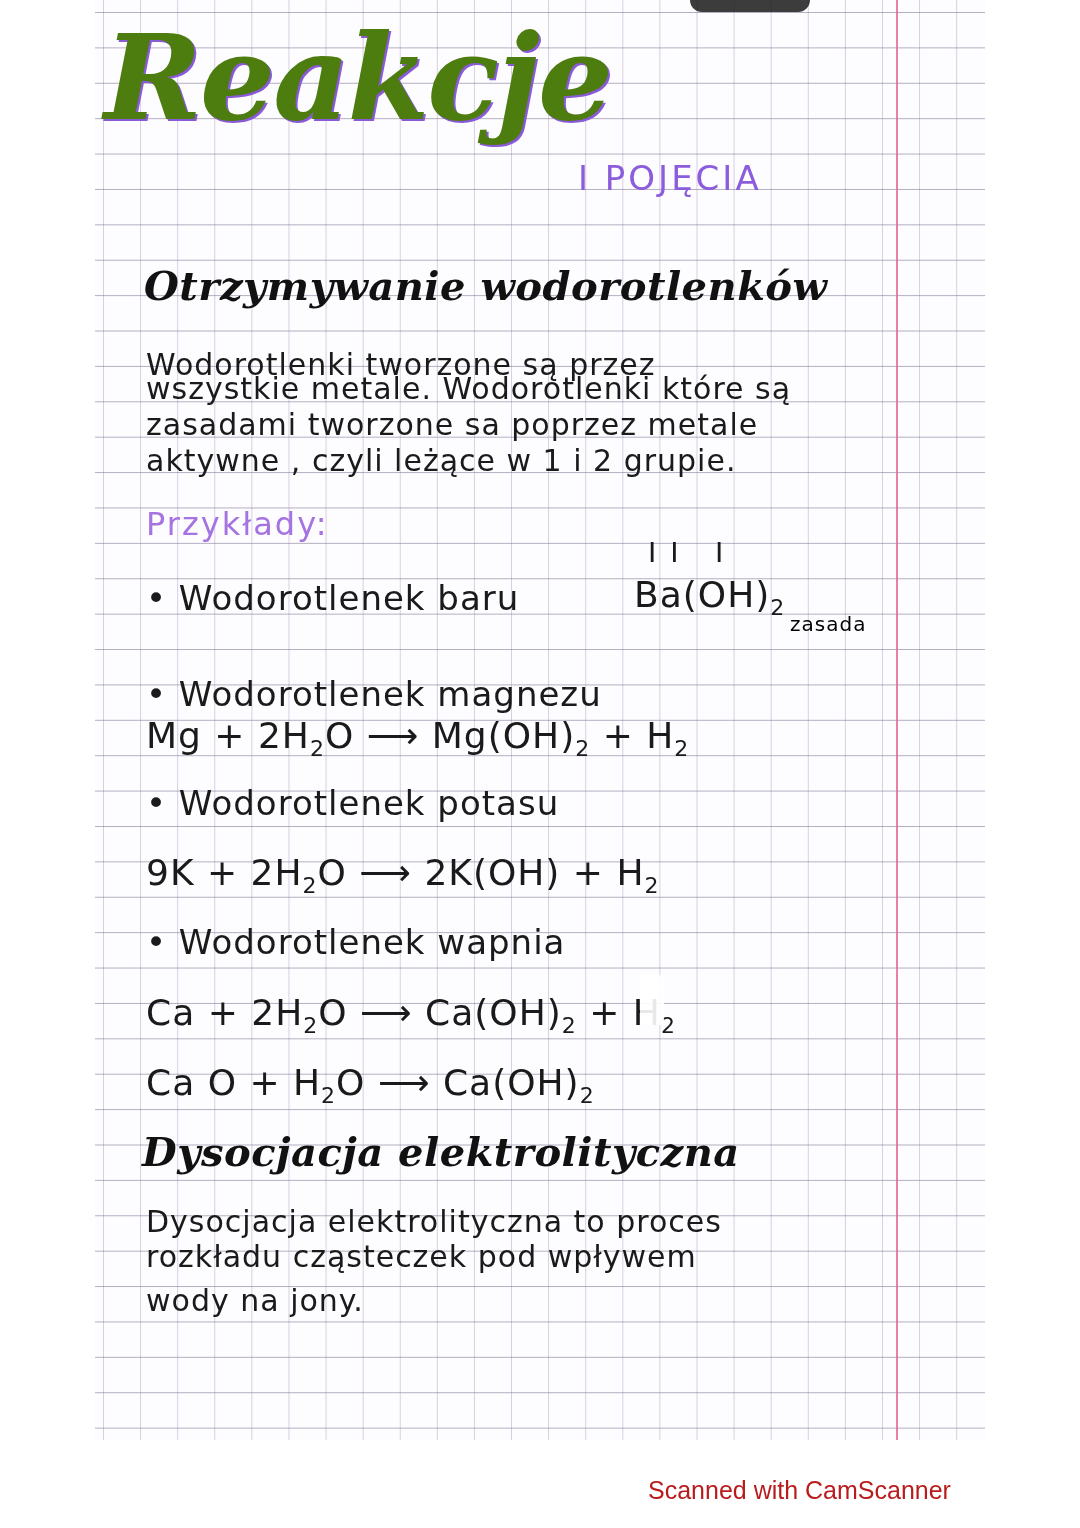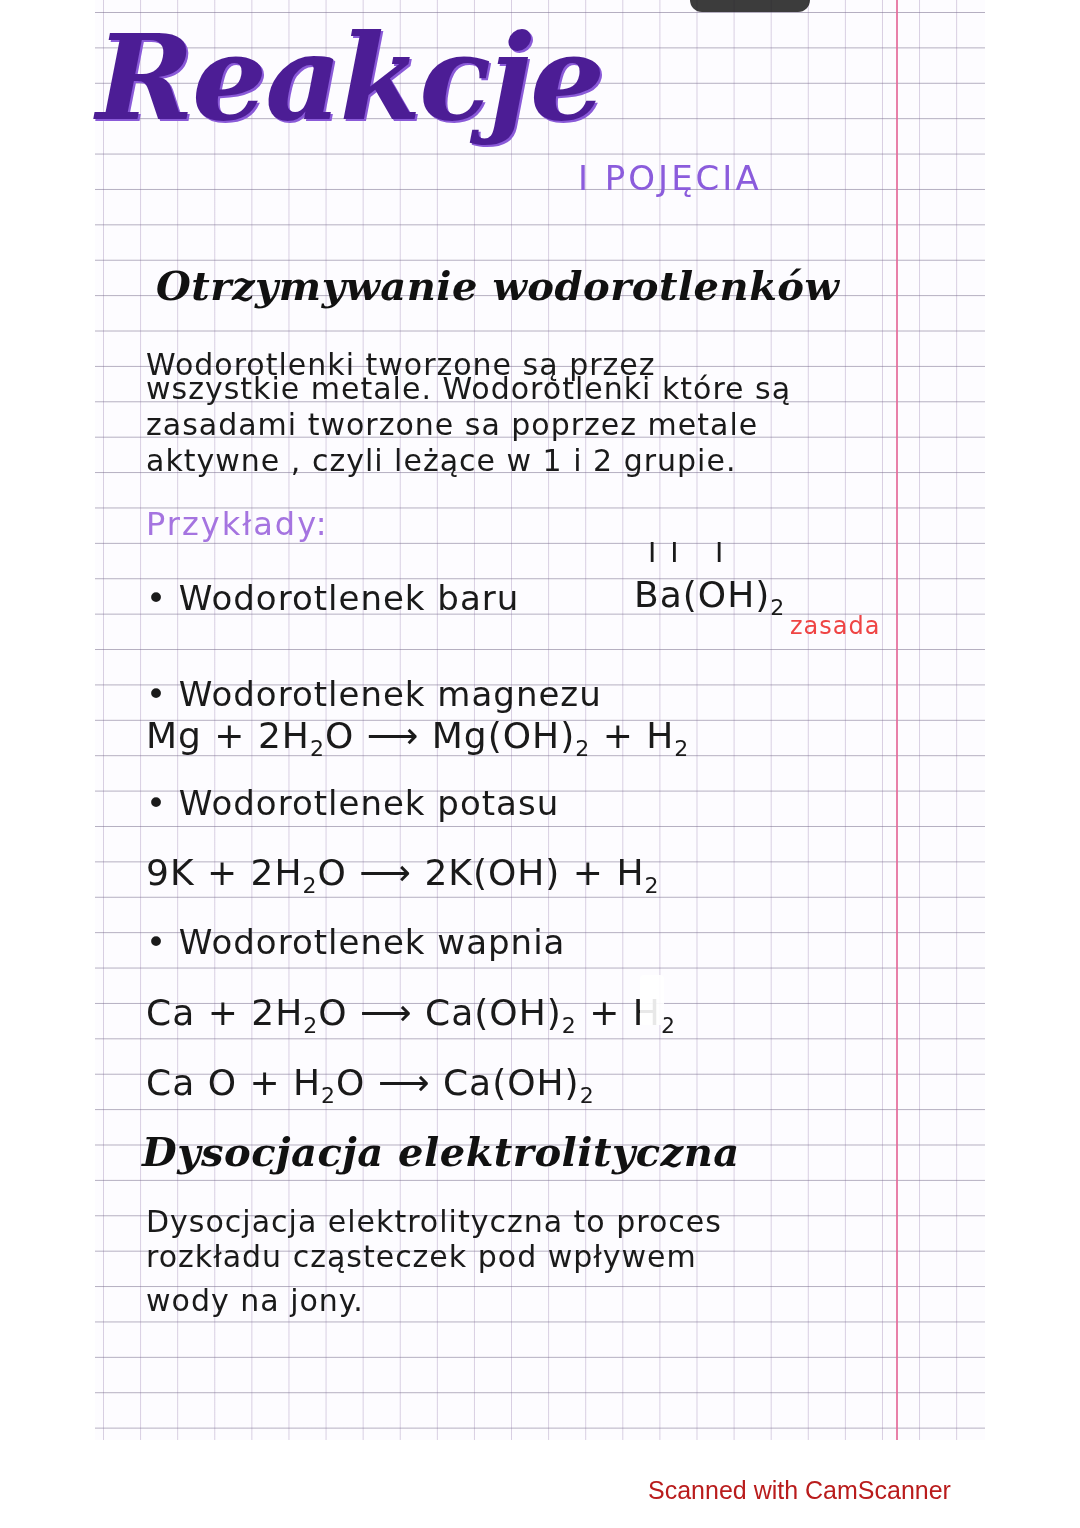--- a/index.html
+++ b/index.html
@@ -20,43 +20,43 @@
   .margin-line {
     position:absolute; left:896px; top:0; width:2px; height:1440px;
     background:#e46a9a; opacity:0.85;
   }
   .hw {
     position:absolute; color:#1a1a1a;
     font-family:"DejaVu Sans", sans-serif;
     font-weight:400; white-space:nowrap; letter-spacing:1px;
   }
   .title {
-    position:absolute; left:96px; top:8px;
+    position:absolute; left:104px; top:8px;
     font-family:"DejaVu Serif", serif; font-style:italic; font-weight:700;
-    font-size:118px; color:#4c1d95; letter-spacing:-2px;
+    font-size:118px; color:#4d7c0f; letter-spacing:-2px;
     text-shadow: 2px 2px 0 #8a5ad8;
   }
   .subtitle {
     position:absolute; left:578px; top:158px;
     font-size:34px; color:#8b5cdc; letter-spacing:3px;
   }
   .heading {
     position:absolute; font-family:"DejaVu Serif", serif;
     font-style:italic; font-weight:700; color:#111; font-size:40px;
     letter-spacing:0.5px;
   }
   .para { font-size:30px; line-height:33px; }
   .purple-label {
     position:absolute; left:146px; top:505px; font-size:32px;
     color:#a574e0; letter-spacing:2px;
   }
   .eq { font-size:36px; }
   .sub { font-size:22px; position:relative; top:8px; }
   .roman { position:absolute; font-family:Liberation Sans, sans-serif; font-size:30px; color:#1a1a1a; }
-  .note { position:absolute; font-size:24px; color:#ef4444; letter-spacing:1px; }
+  .note { position:absolute; font-size:20px; color:#000000; letter-spacing:1px; }
   .footer {
     position:absolute; left:648px; top:1476px;
     font-family:"Liberation Sans", sans-serif; font-size:25px; color:#b91c1c;
   }
   .smudge {
     position:absolute; left:640px; top:975px; width:24px; height:50px;
     background:#ffffff; opacity:0.9; border-radius:4px;
   }
   .blot {
     position:absolute; left:690px; top:0; width:120px; height:12px;
@@ -66,21 +66,21 @@
 </head>
 <body>
 
 <div class="paper"></div>
 <div class="margin-line"></div>
 <div class="blot"></div>
 
 <div class="title">Reakcje</div>
 <div class="hw subtitle">I POJĘCIA</div>
 
-<div class="heading" style="left:144px; top:262px;margin-left:12px;">Otrzymywanie wodorotlenków</div>
+<div class="heading" style="left:144px; top:262px;">Otrzymywanie wodorotlenków</div>
 
 <div class="hw para" style="left:146px; top:348px;">Wodorotlenki  tworzone  są  przez</div>
 <div class="hw para" style="left:146px; top:372px;">wszystkie  metale. Wodorotlenki  które są</div>
 <div class="hw para" style="left:146px; top:408px;text-align:right;">zasadami  tworzone  sa  poprzez metale</div>
 <div class="hw para" style="left:146px; top:444px;">aktywne , czyli  leżące  w  1 i 2 grupie.</div>
 
 <div class="hw purple-label">Przykłady:</div>
 
 <div class="hw eq" style="left:146px; top:578px; font-size:34px;">• Wodorotlenek  baru</div>
 <div class="roman" style="left:648px; top:535px; letter-spacing:14px;">II  I</div>

